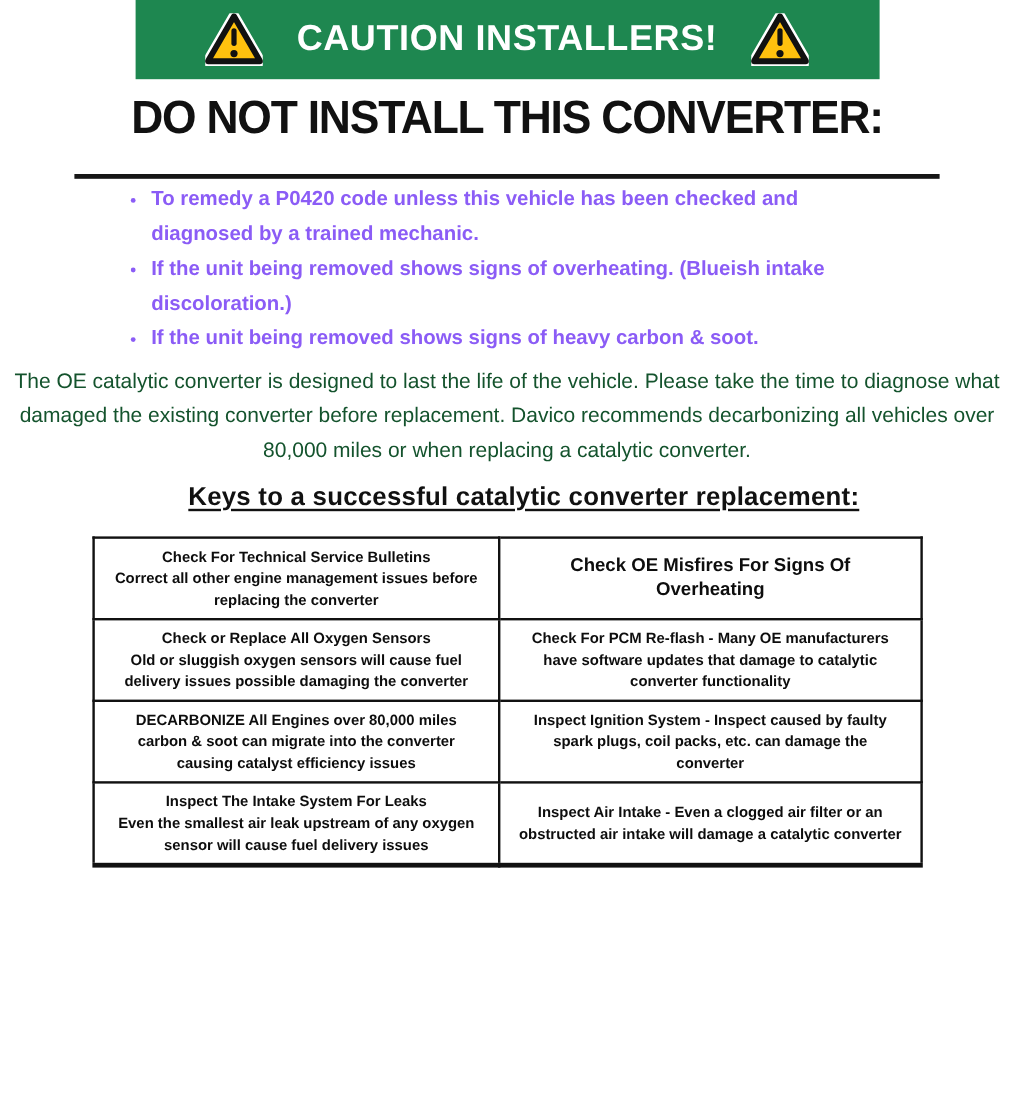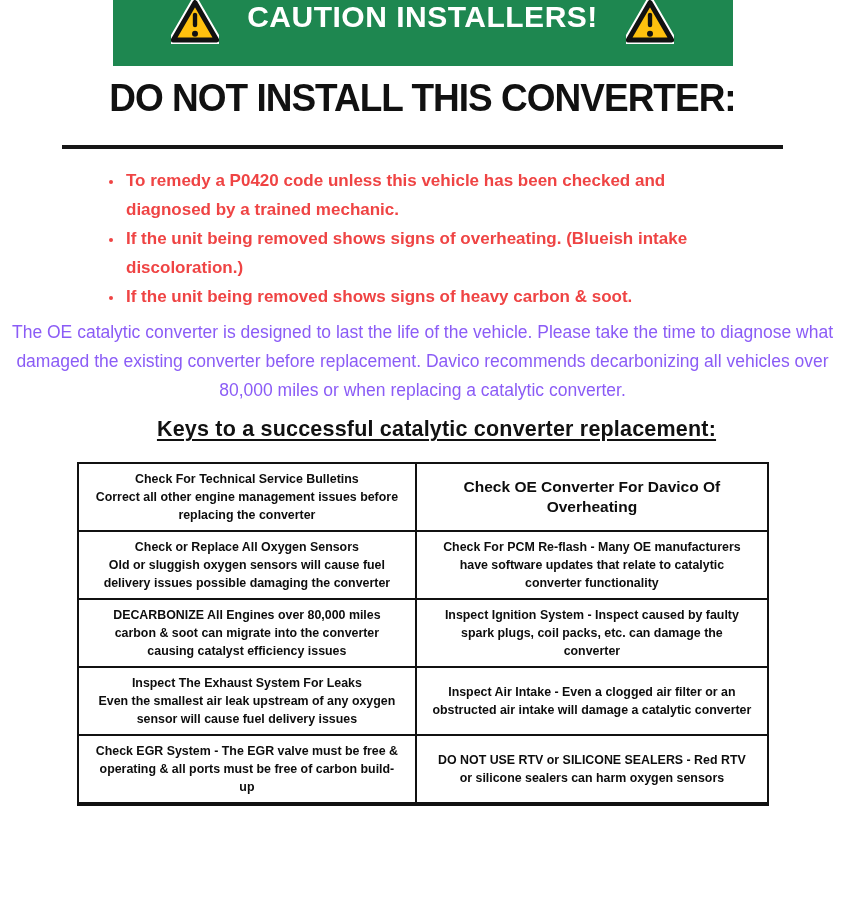--- a/index.html
+++ b/index.html
@@ -16,21 +16,21 @@
     color:var(--ink);
     overflow:hidden;
   }
   .page{width:845px;height:919px;position:relative;}
 
   
   .banner{
     width:620px;height:66px;
     margin:0 auto;
     background:var(--banner-green);
-    display:flex;align-items:flex-start;justify-content:center;
+    display:flex;align-items:center;justify-content:center;
     gap:28px;
   }
   .banner-label{
     color:#ffffff;
     font-size:30px;
     font-weight:800;
     letter-spacing:0.5px;
     white-space:nowrap;
   }
   .tri{display:block;}
@@ -49,40 +49,40 @@
   
   .rule{
     width:721px;
     margin:25px auto 0;
     border:none;
     border-top:4px solid #161616;
   }
 
   
   .warning-list{
-    margin:17px 0 0 104px;
+    margin:2px 0 0 104px;
     padding:0 0 0 20px;
     width:640px;
     font-size:17px;
     line-height:29px;
     font-weight:700;
-    color:#ef4444;
+    color:#8b5cf6;
   }
   .warning-list li{margin:0;padding-left:2px;}
   .warning-list li::marker{font-size:13px;}
 
   
   .advisory{
     margin:7px auto 0;
     width:826px;
     text-align:center;
     font-size:17.5px;
     line-height:29px;
     font-weight:400;
-    color:#8b5cf6;
+    color:#14532d;
   }
 
   
   .keys-heading{
     margin-top:9px;
     text-align:center;
     font-size:21.5px;
     line-height:30px;
     font-weight:800;
     letter-spacing:0.2px;
@@ -150,36 +150,32 @@
 
   <p class="advisory">The OE catalytic converter is designed to last the life of the vehicle. Please take the time to diagnose what damaged the existing converter before replacement. Davico recommends decarbonizing all vehicles over 80,000 miles or when replacing a catalytic converter.</p>
 
   <h2 class="keys-heading">Keys to a successful catalytic converter replacement:</h2>
 
   <table class="keys-table">
     <tbody>
       <tr>
         <td class="cell-left">Check For Technical Service Bulletins
 Correct all other engine management issues before replacing the converter</td>
-        <td class="cell-right cell-big">Check OE Converter For Davico Of Overheating</td>
+        <td class="cell-right cell-big">Check OE Misfires For Signs Of Overheating</td>
       </tr>
       <tr>
         <td class="cell-left">Check or Replace All Oxygen Sensors
 Old or sluggish oxygen sensors will cause fuel delivery issues possible damaging the converter</td>
-        <td class="cell-right">Check For PCM Re-flash - Many OE manufacturers have software updates that relate to catalytic converter functionality</td>
+        <td class="cell-right">Check For PCM Re-flash - Many OE manufacturers have software updates that damage to catalytic converter functionality</td>
       </tr>
       <tr>
         <td class="cell-left">DECARBONIZE All Engines over 80,000 miles carbon &amp; soot can migrate into the converter causing catalyst efficiency issues</td>
         <td class="cell-right">Inspect Ignition System - Inspect caused by faulty spark plugs, coil packs, etc. can damage the converter</td>
       </tr>
       <tr>
-        <td class="cell-left">Inspect The Exhaust System For Leaks
+        <td class="cell-left">Inspect The Intake System For Leaks
 Even the smallest air leak upstream of any oxygen sensor will cause fuel delivery issues</td>
         <td class="cell-right">Inspect Air Intake - Even a clogged air filter or an obstructed air intake will damage a catalytic converter</td>
-      </tr>
-      <tr>
-        <td class="cell-left">Check EGR System - The EGR valve must be free &amp; operating &amp; all ports must be free of carbon build-up</td>
-        <td class="cell-right">DO NOT USE RTV or SILICONE SEALERS - Red RTV or silicone sealers can harm oxygen sensors</td>
       </tr>
     </tbody>
   </table>
 
 </div>
 
 </body></html>

